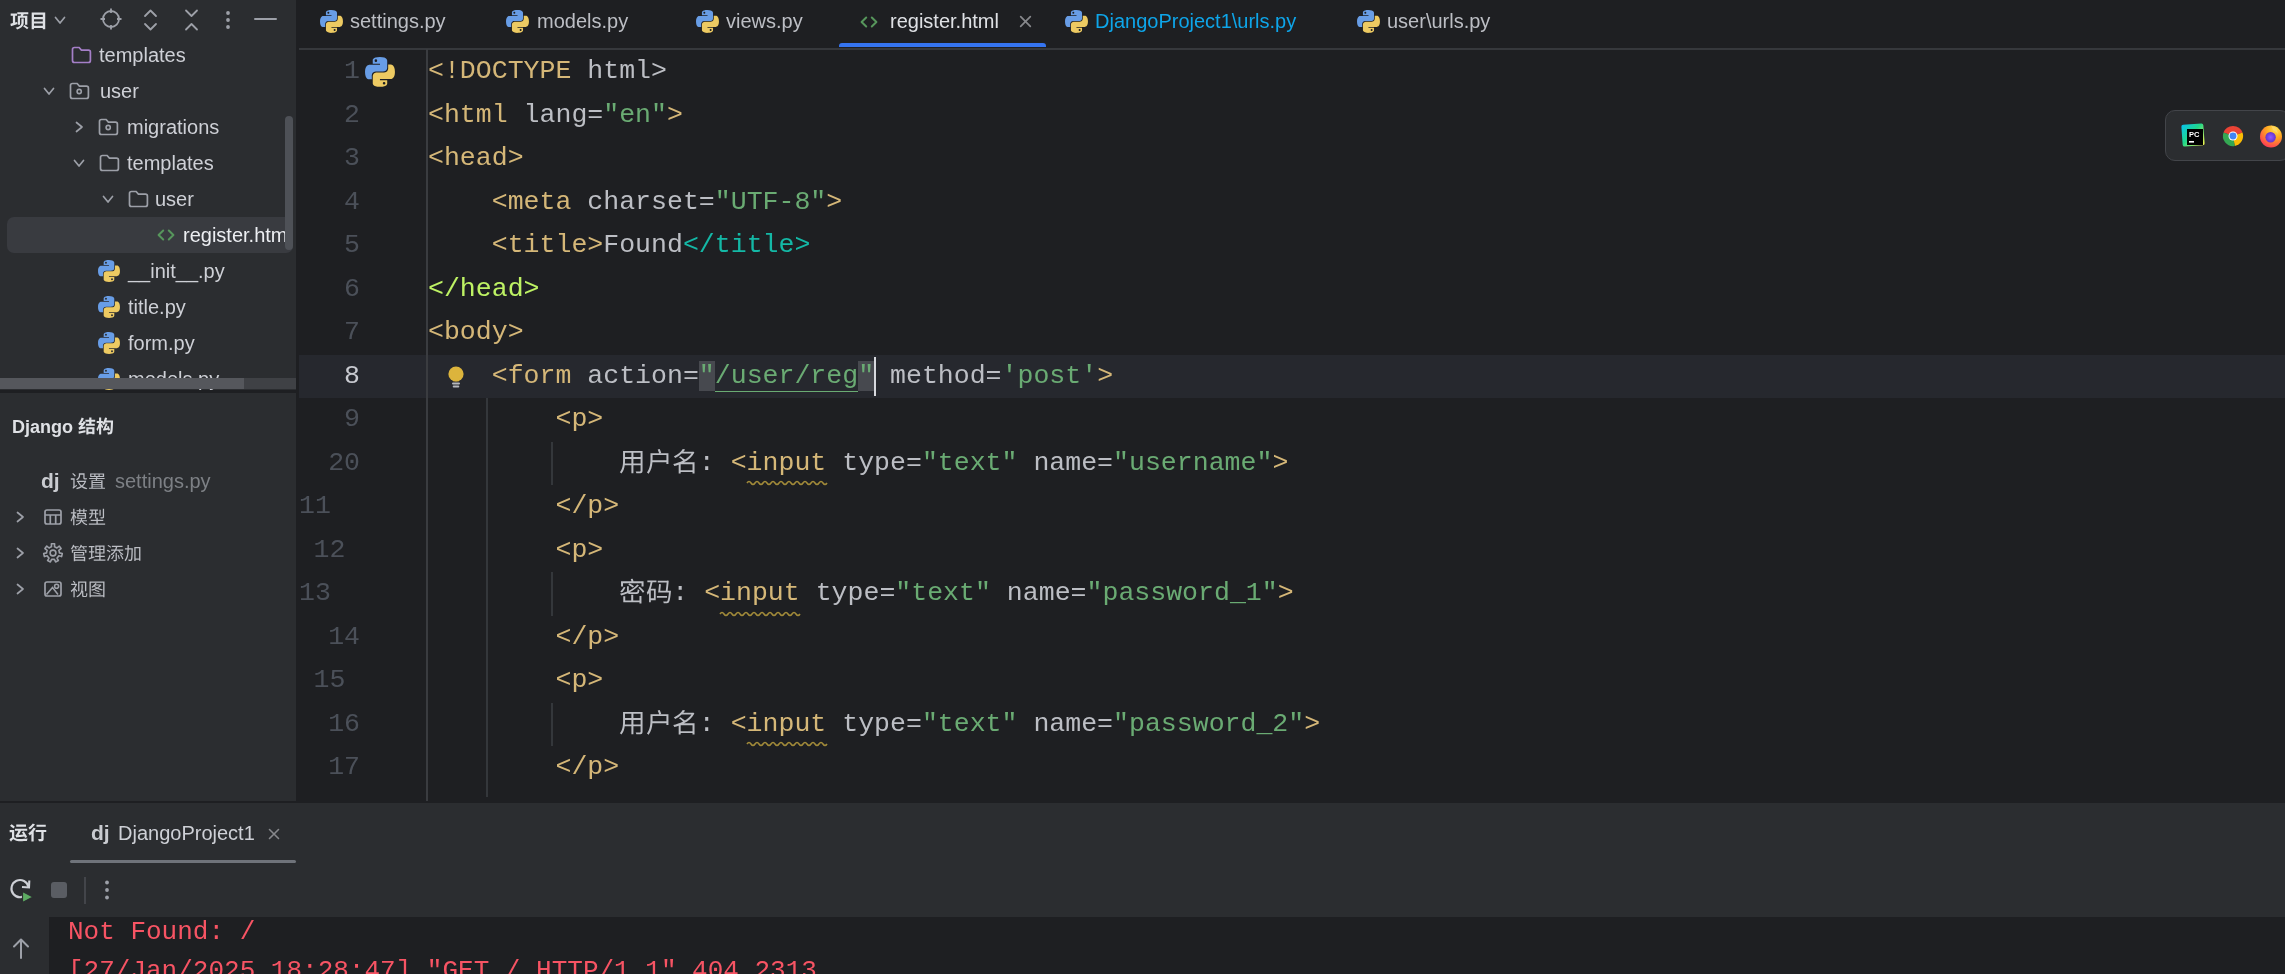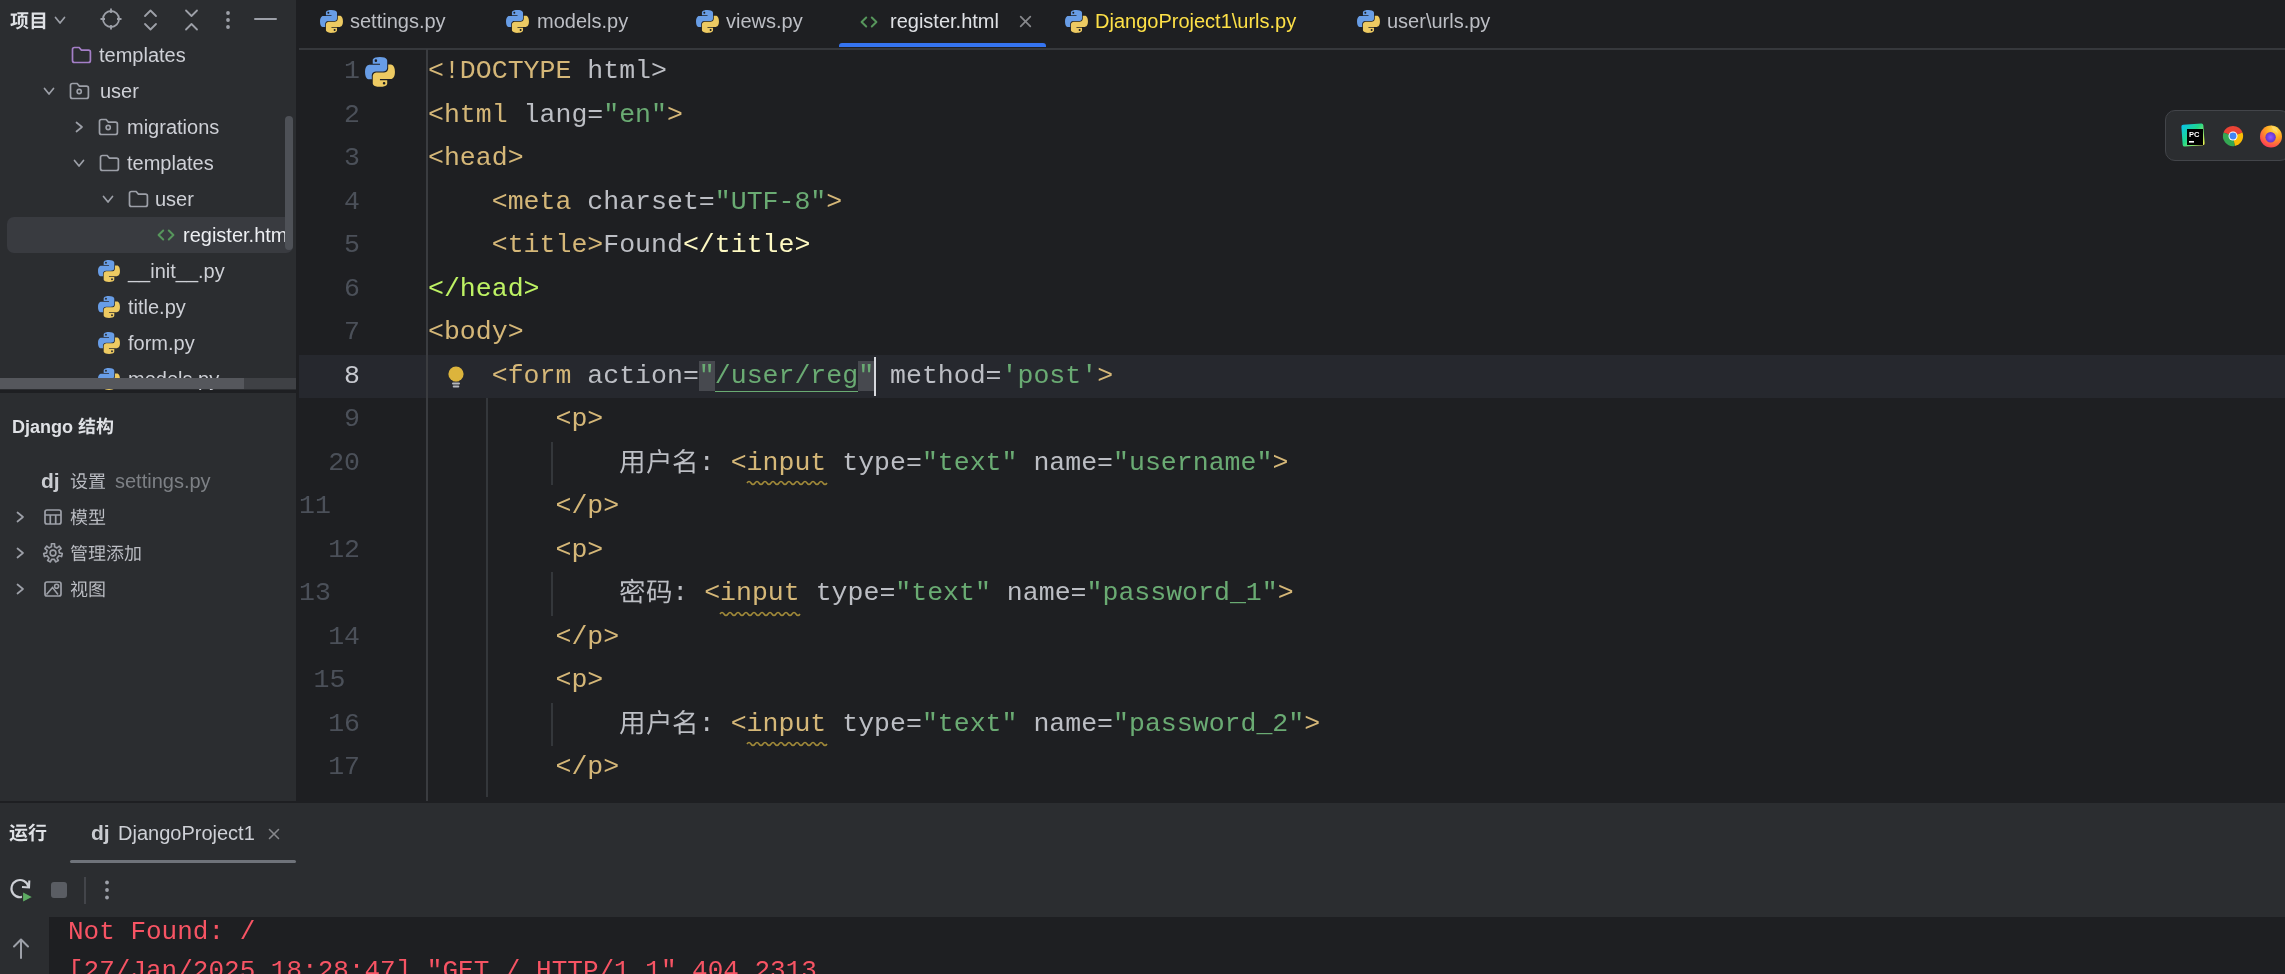--- a/index.html
+++ b/index.html
@@ -44,31 +44,31 @@
 <div class="a mono" style="left:299px;top:93.75px;width:61px;text-align:right;color:#4b5059">2</div>
 <div class="a mono" style="left:299px;top:137.25px;width:61px;text-align:right;color:#4b5059">3</div>
 <div class="a mono" style="left:299px;top:180.75px;width:61px;text-align:right;color:#4b5059">4</div>
 <div class="a mono" style="left:299px;top:224.25px;width:61px;text-align:right;color:#4b5059">5</div>
 <div class="a mono" style="left:299px;top:267.75px;width:61px;text-align:right;color:#4b5059">6</div>
 <div class="a mono" style="left:299px;top:311.25px;width:61px;text-align:right;color:#4b5059">7</div>
 <div class="a mono" style="left:299px;top:354.75px;width:61px;text-align:right;color:#c8cad0">8</div>
 <div class="a mono" style="left:299px;top:398.25px;width:61px;text-align:right;color:#4b5059">9</div>
 <div class="a mono" style="left:299px;top:441.75px;width:61px;text-align:right;color:#4b5059">20</div>
 <div class="a mono" style="left:299px;top:485.25px;width:61px;text-align:left;color:#4b5059">11</div>
-<div class="a mono" style="left:299px;top:528.75px;width:61px;text-align:right;color:#4b5059">12</div>
+<div class="a mono" style="left:299px;top:528.75px;width:61px;text-align:center;color:#4b5059">12</div>
 <div class="a mono" style="left:299px;top:572.25px;width:61px;text-align:left;color:#4b5059">13</div>
 <div class="a mono" style="left:299px;top:615.75px;width:61px;text-align:right;color:#4b5059">14</div>
 <div class="a mono" style="left:299px;top:659.25px;width:61px;text-align:center;color:#4b5059">15</div>
 <div class="a mono" style="left:299px;top:702.75px;width:61px;text-align:right;color:#4b5059">16</div>
 <div class="a mono" style="left:299px;top:746.25px;width:61px;text-align:right;color:#4b5059">17</div>
 <div class="a mono" style="left:428.0px;top:50.25px"><span style="color:#d5b778">&lt;!DOCTYPE</span><span style="color:#bcbec4"> html&gt;</span></div>
 <div class="a mono" style="left:428.0px;top:93.75px"><span style="color:#d5b778">&lt;html</span><span style="color:#bcbec4"> lang=</span><span style="color:#6aab73">"en"</span><span style="color:#d5b778">&gt;</span></div>
 <div class="a mono" style="left:428.0px;top:137.25px"><span style="color:#d5b778">&lt;head&gt;</span></div>
 <div class="a mono" style="left:428.0px;top:180.75px"><span style="color:#bcbec4">    </span><span style="color:#d5b778">&lt;meta</span><span style="color:#bcbec4"> charset=</span><span style="color:#6aab73">"UTF-8"</span><span style="color:#d5b778">&gt;</span></div>
-<div class="a mono" style="left:428.0px;top:224.25px"><span style="color:#bcbec4">    </span><span style="color:#d5b778">&lt;title&gt;</span><span style="color:#bcbec4">Found</span><span style="color:#fef9c3">&lt;/title&gt;</span></div>
+<div class="a mono" style="left:428.0px;top:224.25px"><span style="color:#bcbec4">    </span><span style="color:#d5b778">&lt;title&gt;</span><span style="color:#bcbec4">Found</span><span style="color:#14b8a6">&lt;/title&gt;</span></div>
 <div class="a mono" style="left:428.0px;top:267.75px"><span style="color:#bef264">&lt;/head&gt;</span></div>
 <div class="a mono" style="left:428.0px;top:311.25px"><span style="color:#d5b778">&lt;body&gt;</span></div>
 <div class="a mono" style="left:428.0px;top:354.75px"><span style="color:#bcbec4">    </span><span style="color:#d5b778">&lt;form</span><span style="color:#bcbec4"> action=</span><span style="color:#6aab73;background:#47494f">"</span><span style="color:#6aab73;border-bottom:1.6px solid #6aab73">/user/reg</span><span style="color:#6aab73;background:#47494f">"</span><span style="color:#bcbec4"> method=</span><span style="color:#6aab73">'post'</span><span style="color:#d5b778">&gt;</span></div>
 <div class="a" style="left:874px;top:356.8px;width:2px;height:39px;background:#d7d9de"></div>
 <div class="a mono" style="left:428.0px;top:398.25px"><span style="color:#bcbec4">        </span><span style="color:#d5b778">&lt;p&gt;</span></div>
 <div class="a mono" style="left:428.0px;top:441.75px"><span style="color:#bcbec4">            </span><svg style="vertical-align:-4.5px" width="26.55" height="26.55" viewBox="0 0 1000 1000">
       <use href="#r7528" fill="#bcbec4"></use>
     </svg><svg style="vertical-align:-4.5px" width="26.55" height="26.55" viewBox="0 0 1000 1000">
       <use href="#r6237" fill="#bcbec4"></use>
     </svg><svg style="vertical-align:-4.5px" width="26.55" height="26.55" viewBox="0 0 1000 1000">
@@ -126,21 +126,21 @@
   </svg>
 <div class="a" style="left:537px;top:9px;height:24px;line-height:24px;font-size:20px;color:#bcbec4">models.py</div>
 <svg class="a" style="left:696px;top:9.5px" width="23" height="23" viewBox="0 0 256 255">
     <use href="#pyico"></use>
   </svg>
 <div class="a" style="left:726px;top:9px;height:24px;line-height:24px;font-size:20px;color:#bcbec4">views.py</div>
 <div class="a" style="left:890px;top:9px;height:24px;line-height:24px;font-size:20px;color:#dfe1e5">register.html</div>
 <svg class="a" style="left:1065px;top:9.5px" width="23" height="23" viewBox="0 0 256 255">
     <use href="#pyico"></use>
   </svg>
-<div class="a" style="left:1095px;top:9px;height:24px;line-height:24px;font-size:20px;color:#fde047">DjangoProject1\urls.py</div>
+<div class="a" style="left:1095px;top:9px;height:24px;line-height:24px;font-size:20px;color:#0ea5e9">DjangoProject1\urls.py</div>
 <svg class="a" style="left:1357px;top:9.5px" width="23" height="23" viewBox="0 0 256 255">
     <use href="#pyico"></use>
   </svg>
 <div class="a" style="left:1387px;top:9px;height:24px;line-height:24px;font-size:20px;color:#bcbec4">user\urls.py</div>
 <svg class="a" style="left:858px;top:10.5px" width="22" height="22" viewBox="0 0 22 22">
     <path d="M8.2 6.5 L3.6 11 L8.2 15.5 M13.8 6.5 L18.4 11 L13.8 15.5" fill="none" stroke="#57965c" stroke-width="2" stroke-linecap="round" stroke-linejoin="round"></path>
   </svg>
 <svg class="a" style="left:1018px;top:14px" width="15" height="15" viewBox="0 0 14 14">
     <path d="M2.5 2.5 L11.5 11.5 M11.5 2.5 L2.5 11.5" stroke="#87888c" stroke-width="1.6" stroke-linecap="round"></path>
   </svg>

